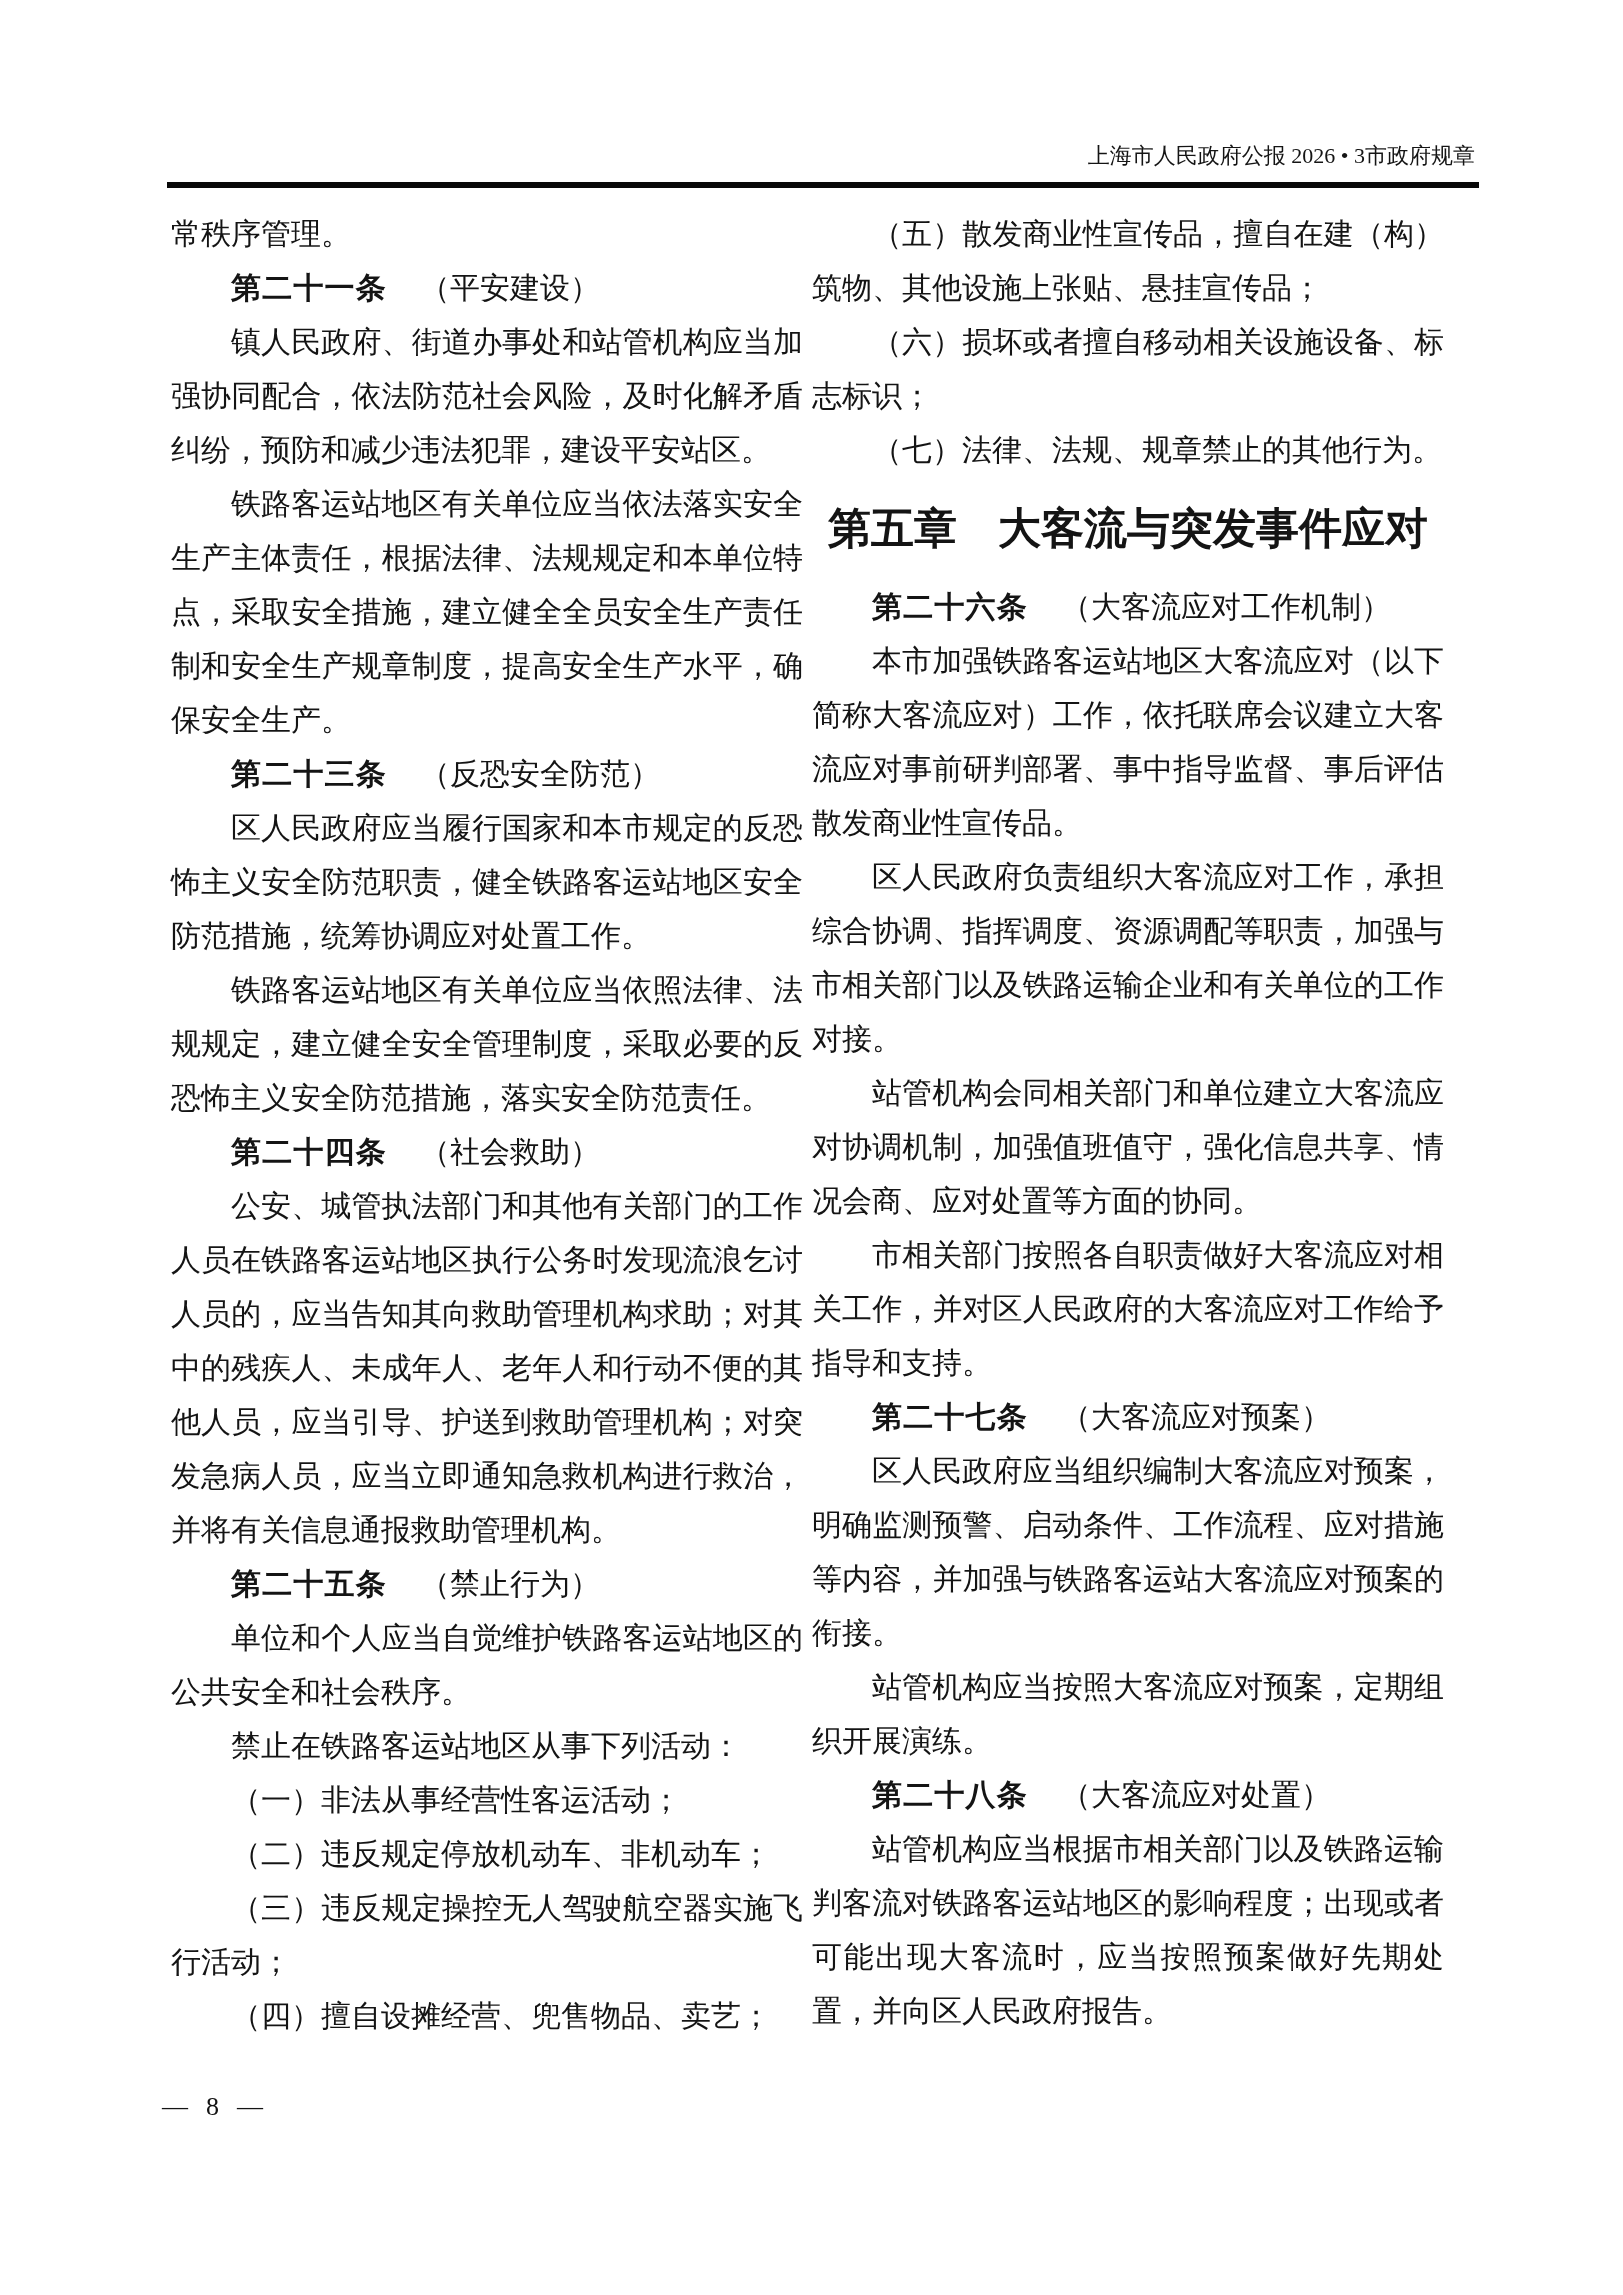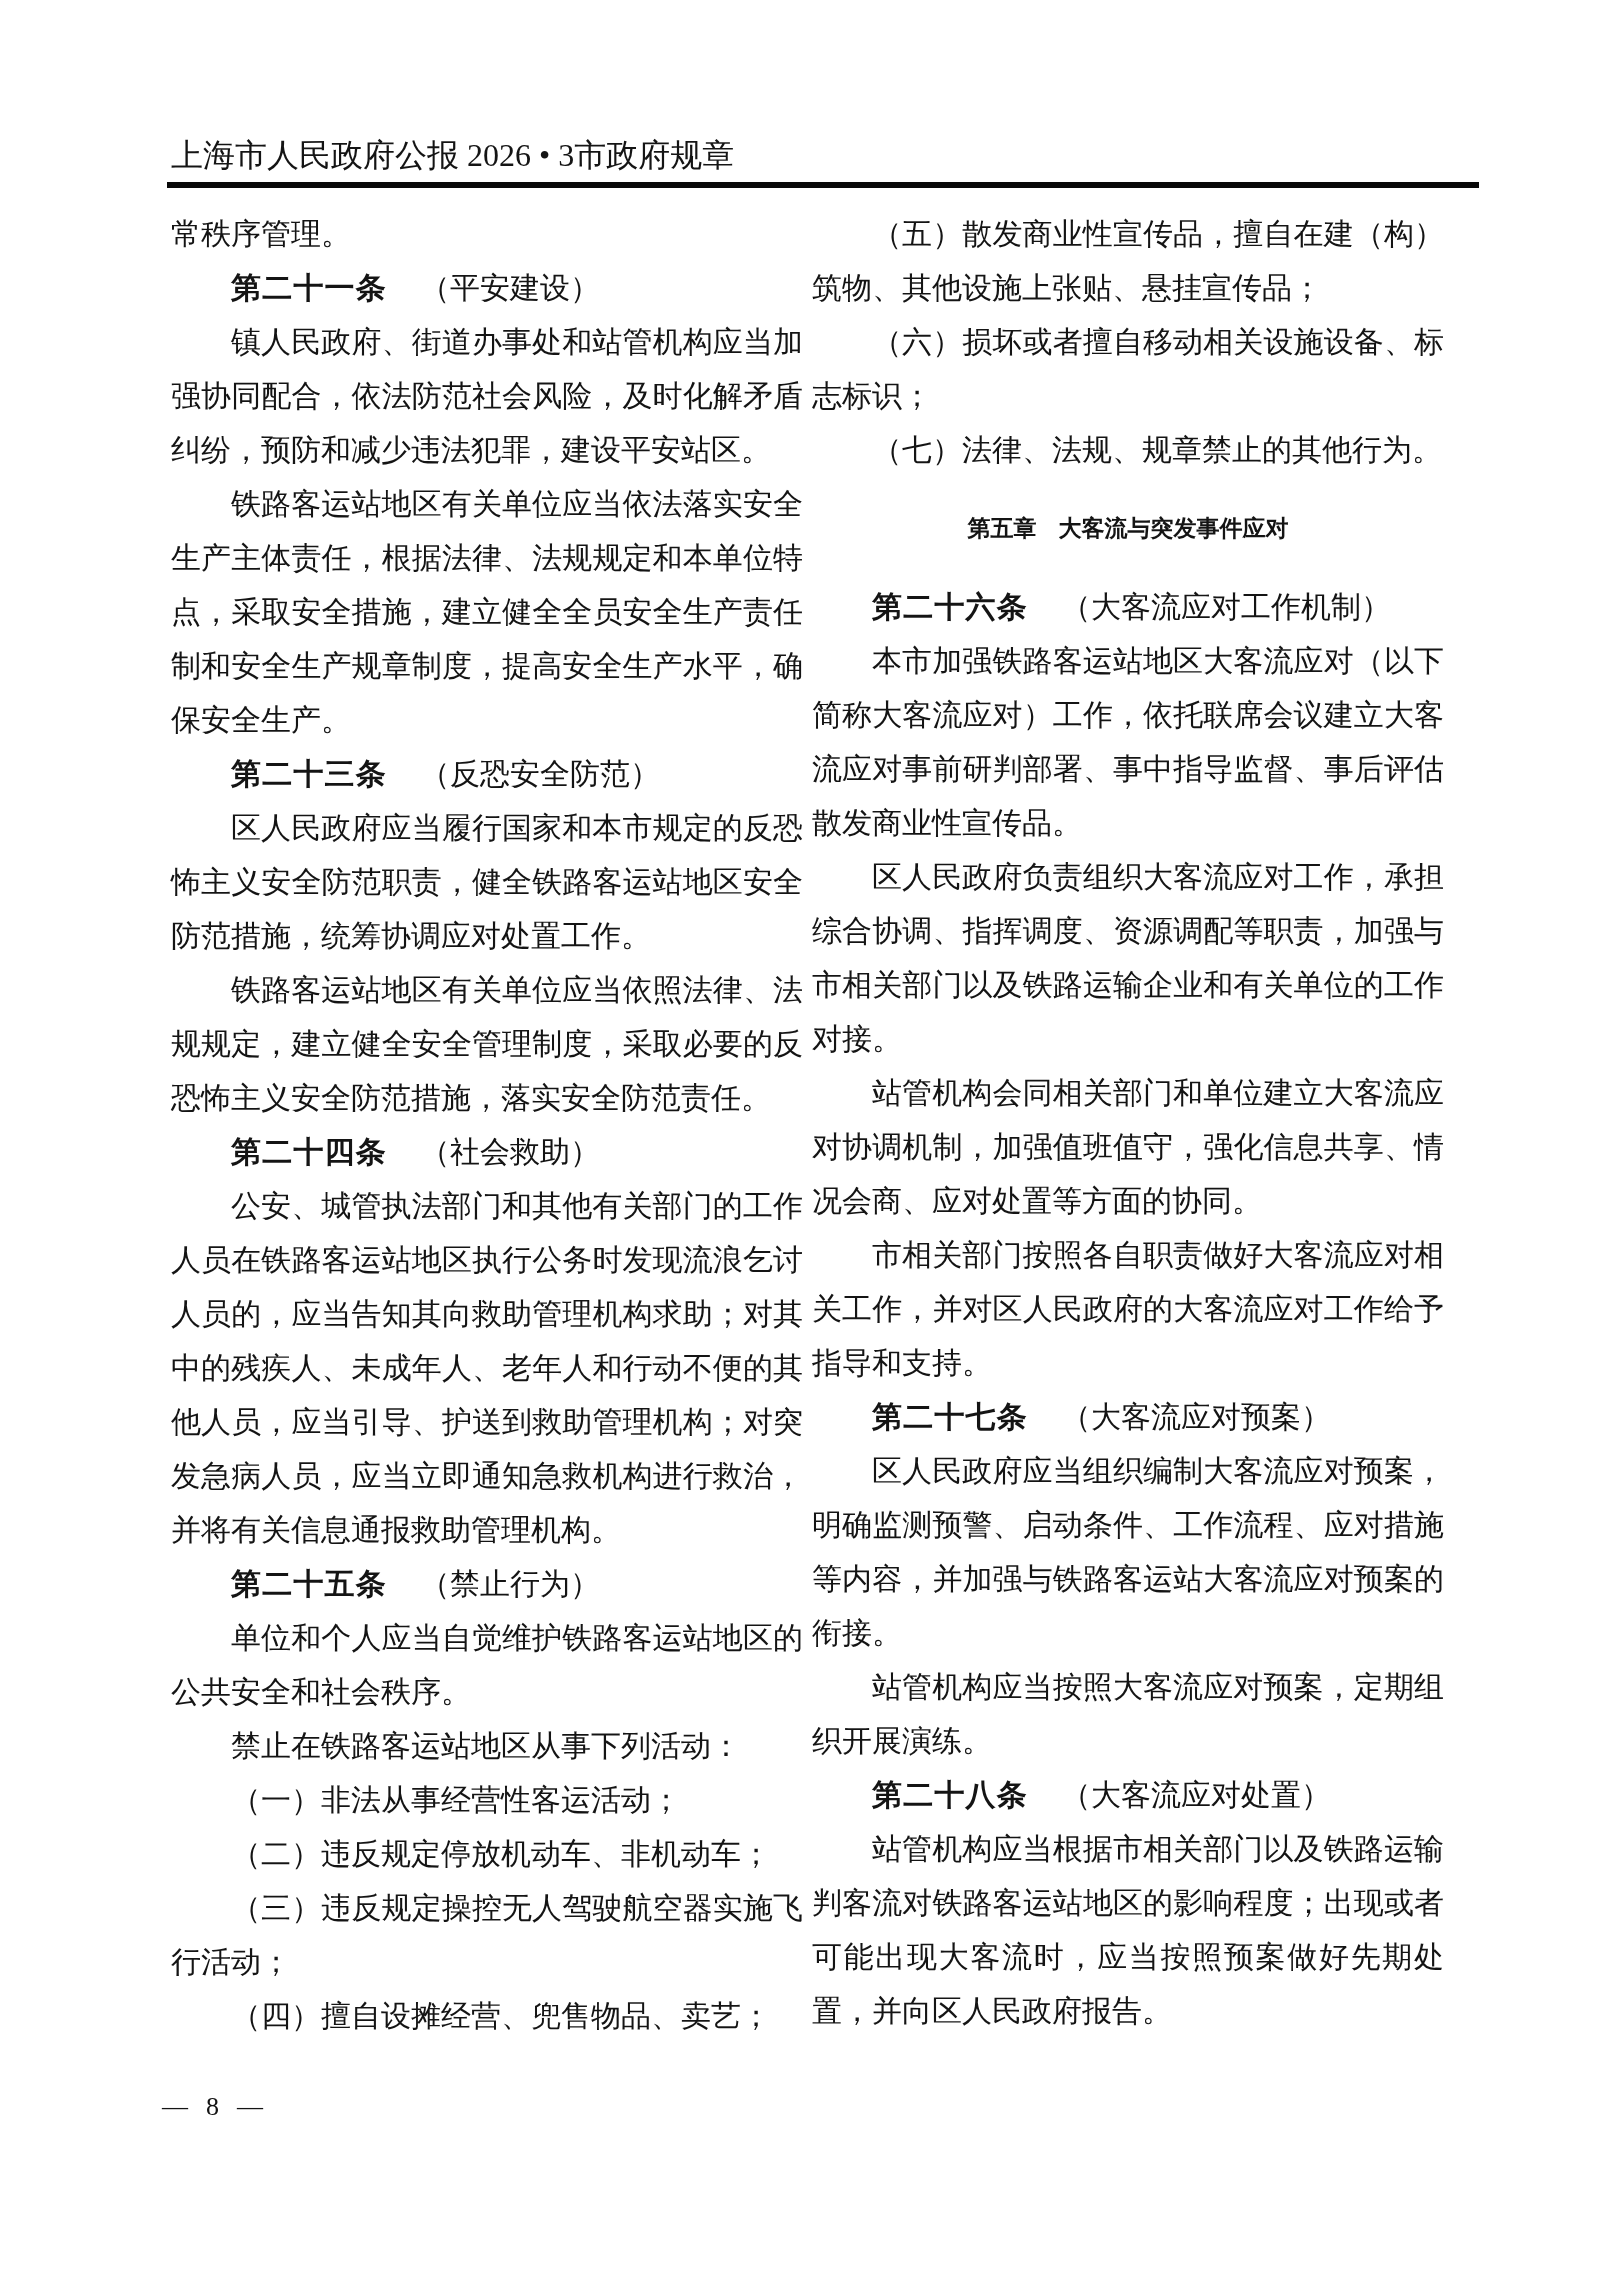--- a/index.html
+++ b/index.html
@@ -15,22 +15,22 @@
     font-family: "Liberation Serif", "DejaVu Serif", serif;
     color: #141414;
     overflow: hidden;
   }
   .running-head {
     position: absolute;
     left: 171px;
     top: 136px;
     width: 1304px;
     display: flex;
-    justify-content: flex-start;
-    font-size: 32px;
+    justify-content: flex-end;
+    font-size: 22px;
     line-height: 39px;
     white-space: nowrap;
   }
   .head-rule {
     position: absolute;
     left: 167px;
     top: 182px;
     width: 1312px;
     height: 5.9px;
     background: #080808;
@@ -58,21 +58,21 @@
     font-weight: 700;
     font-family: Liberation Sans, sans-serif;
     letter-spacing: 0.04em;
   }
   .article-line .article-title { margin-left: 1.1em; }
   .chapter-line {
     height: 103px;
     display: flex;
     align-items: center;
     justify-content: center;
-    font-size: 23px;
+    font-size: 43px;
     font-weight: 600;
     white-space: nowrap;
   }
   .chapter-line .chapter-prefix { margin-right: 0.95em; }
   .page-number {
     position: absolute;
     left: 162px;
     top: 2088px;
     font-size: 26px;
     line-height: 37px;

